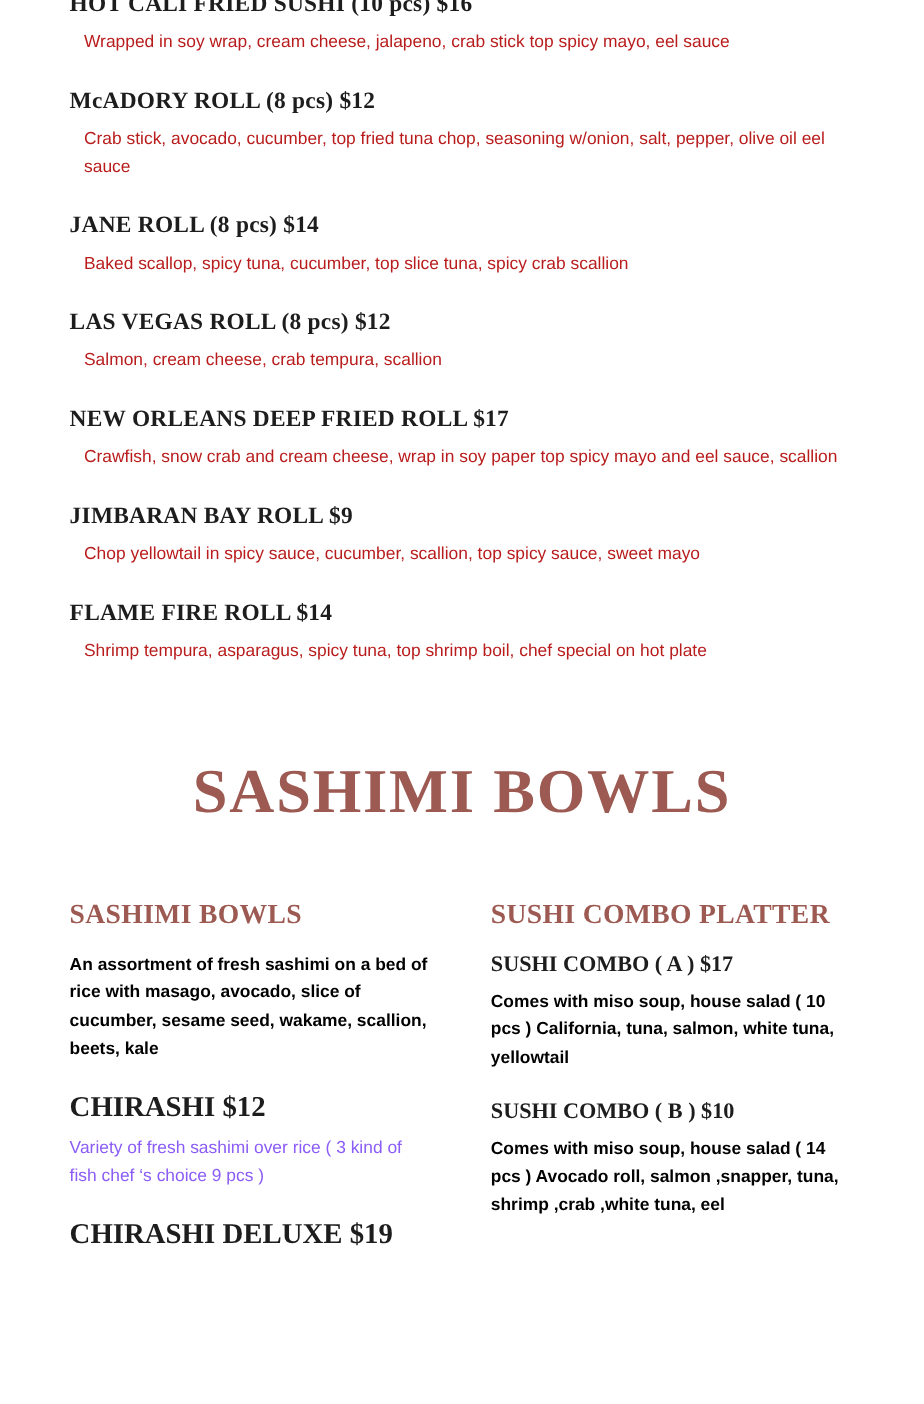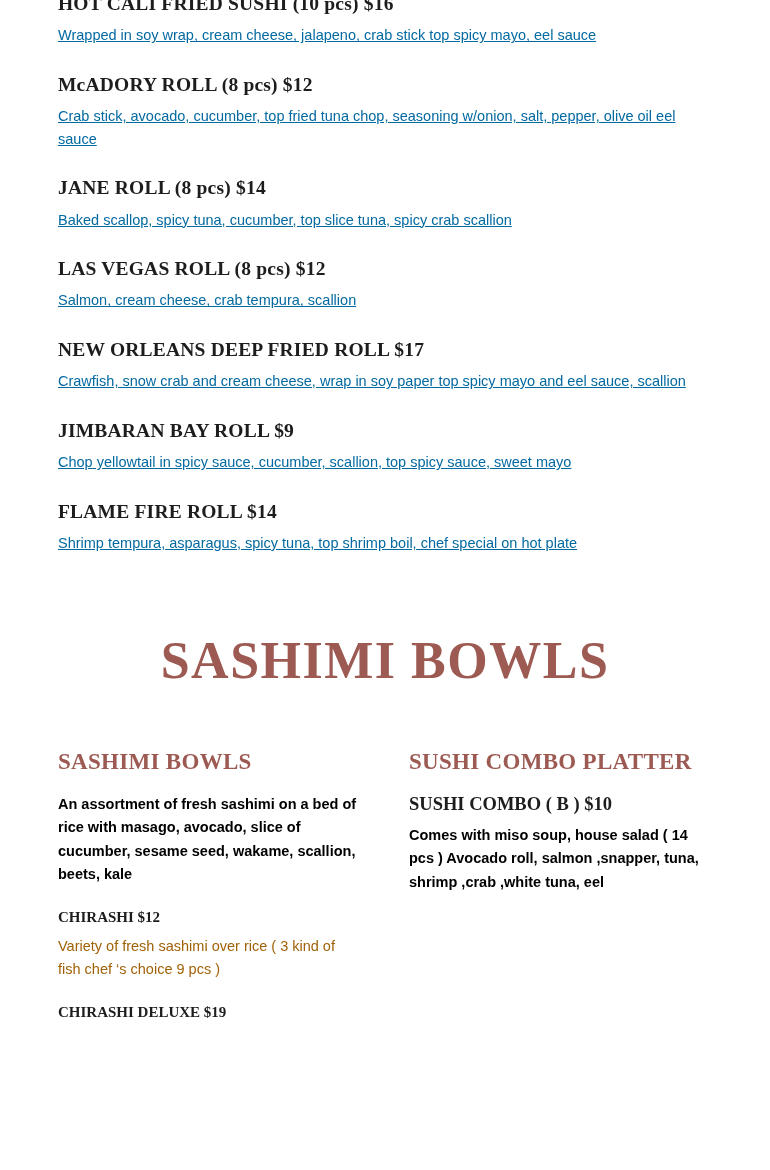--- a/index.html
+++ b/index.html
@@ -36,23 +36,22 @@
     font-size: 19.5px;
     letter-spacing: 0.2px;
     color: #1d1d1d;
     margin: 0 0 8px 0;
     line-height: 1.25;
   }
   .item-desc {
     font-family: "Liberation Sans", sans-serif;
     font-size: 14.5px;
     line-height: 1.55;
-    color: #0369a1;
-    margin: 0 0 26px 0;
-    text-decoration: underline;
+    color: #b91c1c;
+    margin: 0 0 26px 12px;
   }
   .item:first-child .item-title {
     
     margin-top: -8px;
   }
 
   
   .section-heading {
     text-align: center;
     font-family: "Liberation Serif", serif;
@@ -78,30 +77,30 @@
     font-weight: bold;
     font-size: 23px;
     color: #9c5a52;
     letter-spacing: 0.3px;
     margin: 0 0 18px 0;
     line-height: 1.2;
   }
   .sub-title {
     font-family: "Liberation Serif", serif;
     font-weight: bold;
-    font-size: 15px;
+    font-size: 24px;
     color: #1d1d1d;
     margin: 0 0 8px 0;
     line-height: 1.25;
   }
   .sub-desc {
     font-family: "Liberation Sans", sans-serif;
     font-size: 14.5px;
     line-height: 1.6;
-    color: #a16207;
+    color: #8b5cf6;
     margin: 0 0 22px 0;
   }
   .sub-desc.bold {
     font-weight: bold;
     color: #000000;
   }
   .col-right .sub-title { font-size: 18.5px; }
 </style>
 </head>
 <body>
@@ -168,20 +167,24 @@
       <div>
         <h4 class="sub-title">CHIRASHI DELUXE $19</h4>
 
       </div>
 
     </div>
 
     <div class="col col-right">
       <h3 class="col-heading">SUSHI COMBO PLATTER</h3>
 
+      <div>
+        <h4 class="sub-title">SUSHI COMBO ( A ) $17</h4>
+        <p class="sub-desc bold">Comes with miso soup, house salad ( 10 pcs ) California, tuna, salmon, white tuna, yellowtail</p>
+      </div>
 
       <div>
         <h4 class="sub-title">SUSHI COMBO ( B ) $10</h4>
         <p class="sub-desc bold">Comes with miso soup, house salad ( 14 pcs ) Avocado roll, salmon ,snapper, tuna, shrimp ,crab ,white tuna, eel</p>
       </div>
 
     </div>
 
   </div>
 

